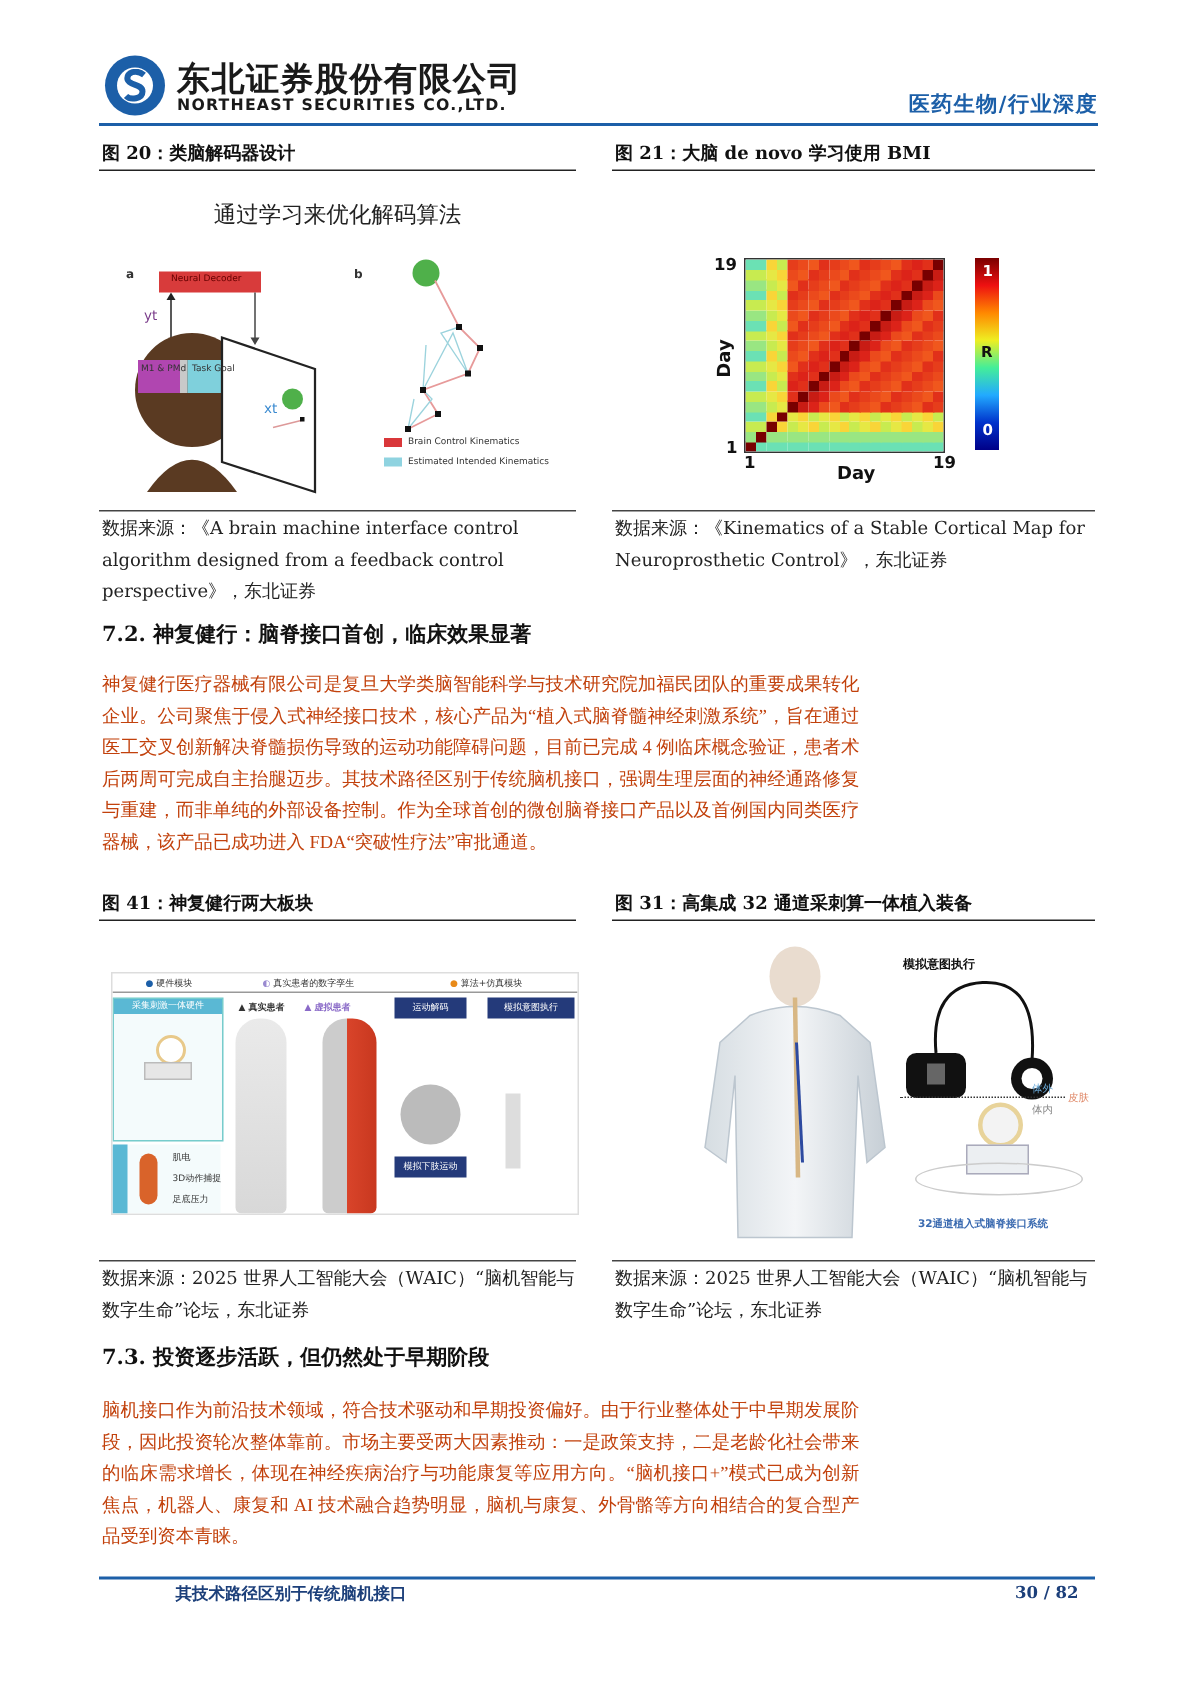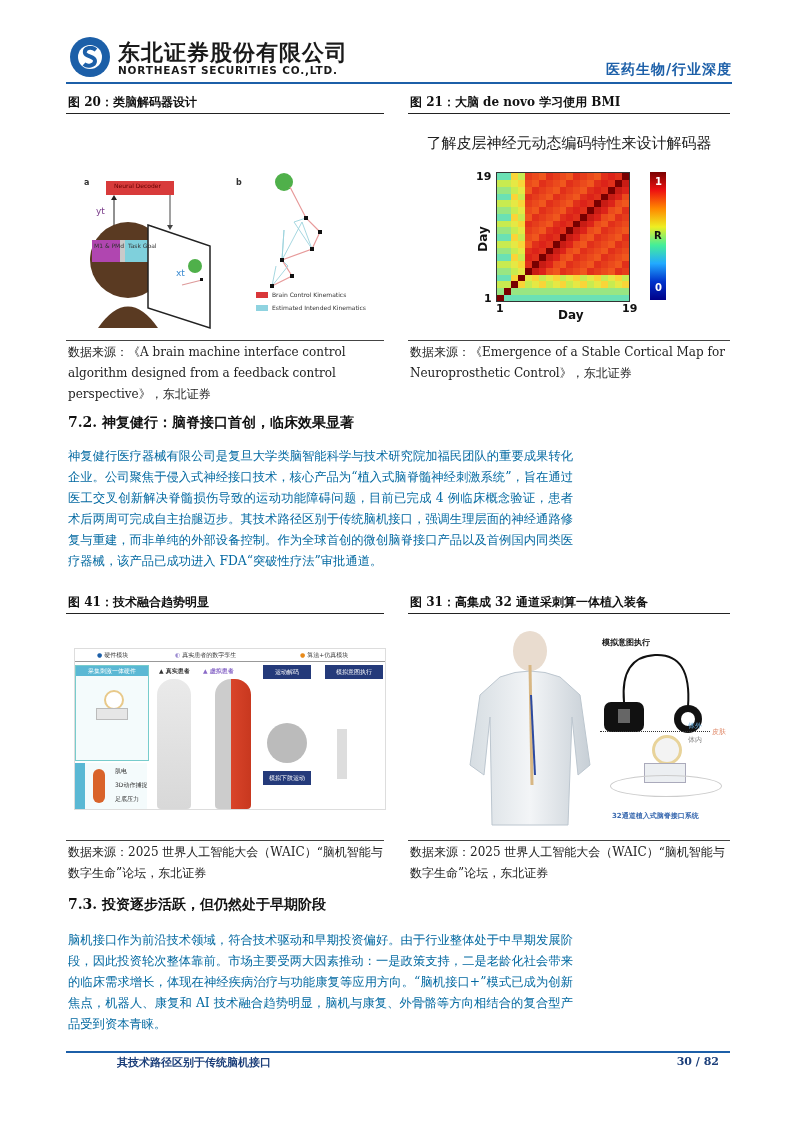--- a/index.html
+++ b/index.html
@@ -13,21 +13,21 @@
   .company-cn { left:118px; top:38px; font-family:"DejaVu Sans",sans-serif; font-weight:bold; font-size:22px; letter-spacing:1px; color:#1a1a1a; }
   .company-en { left:118px; top:64px; font-family:"DejaVu Sans",sans-serif; font-weight:bold; font-size:10.5px; letter-spacing:0.8px; color:#1a1a1a; }
   .header-line { left:66px; top:82px; width:666px; height:1.5px; background:#1c5fa8; }
   .report-cat { right:62px; top:61px; font-size:14px; font-weight:bold; color:#1c5fa8; letter-spacing:1px; }
   
   .fig-cap { font-size:12px; font-weight:bold; color:#111; }
   .fig-rule { height:1.2px; background:#222; }
   .src { font-size:12px; line-height:21px; color:#222; }
   .src-rule { height:1px; background:#444; }
   .section-h { font-size:14px; font-weight:bold; color:#111; }
-  .para { font-size:12.3px; line-height:21px; color:#0369a1; text-align:justify; }
+  .para { font-size:12.3px; line-height:21px; color:#c2410c; text-align:justify;font-family:Liberation Serif, serif; }
   .figbox { background:#fff; overflow:hidden; }
   .fig-title { font-family:"DejaVu Sans",sans-serif; font-size:15px; color:#222; text-align:center; }
   .footer-line { left:66px; top:1051px; width:664px; height:1.5px; background:#1c5fa8; }
   .footer-note { left:117px; top:1055px; font-size:11px; font-weight:bold; color:#1c3f7a; }
   .page-num { right:75px; top:1055px; font-size:11px; font-weight:bold; color:#1c3f7a; }
   .tiny { font-family:"DejaVu Sans",sans-serif; font-size:6px; color:#333; position:absolute; white-space:nowrap; }
   .heat-cell { position:absolute; }
 </style>
 </head>
 <body>
@@ -46,20 +46,21 @@
   <span>图 20：</span><span>类脑解码器设计</span>
 </div>
 <div class="abs fig-rule" style="left:66px;top:113px;width:318px;"></div>
 
 <div class="abs fig-cap" style="left:410px;top:94px;">
   <span>图 21：</span><span>大脑 de novo 学习使用 BMI</span>
 </div>
 <div class="abs fig-rule" style="left:408px;top:113px;width:322px;"></div>
 
 <div class="abs figbox" style="left:66px;top:120px;width:318px;height:218px;">
+  <div class="fig-title" style="position:absolute;left:0;top:14px;width:100%;">通过学习来优化解码算法</div>
   <div class="tiny" style="left:18px;top:58px;font-weight:bold;font-size:8px;">a</div>
   <div class="tiny" style="left:170px;top:58px;font-weight:bold;font-size:8px;">b</div>
   <svg style="position:absolute;left:0;top:50px;" width="318" height="160">
 
     <rect x="40" y="11" width="68" height="14" fill="#d83b3b"></rect>
     <line x1="48" y1="60" x2="48" y2="27" stroke="#222" stroke-width="1"></line>
     <polygon points="45,30 51,30 48,25" fill="#222"></polygon>
     <line x1="104" y1="25" x2="104" y2="57" stroke="#444" stroke-width="1"></line>
     <polygon points="101,55 107,55 104,60" fill="#444"></polygon>
 
@@ -92,21 +93,20 @@
   <div class="tiny" style="left:48px;top:62px;color:#600;">Neural Decoder</div>
   <div class="tiny" style="left:30px;top:86px;color:#7a3c8a;font-size:9px;">yt</div>
   <div class="tiny" style="left:28px;top:122px;">M1 &amp; PMd</div>
   <div class="tiny" style="left:62px;top:122px;">Task Goal</div>
   <div class="tiny" style="left:110px;top:148px;color:#3a8ad0;font-size:9px;">xt</div>
   <div class="tiny" style="left:206px;top:171px;">Brain Control Kinematics</div>
   <div class="tiny" style="left:206px;top:184px;">Estimated Intended Kinematics</div>
 </div>
 
 <div class="abs figbox" style="left:408px;top:120px;width:322px;height:218px;">
-  <div class="fig-title" style="position:absolute;left:0;top:14px;width:100%;">了解皮层神经元动态编码特性来设计解码器</div>
   <div id="heatmap" style="position:absolute;left:88px;top:52px;width:132px;height:128px;border:1px solid #333;overflow:hidden;">
       <div class="heat-cell" style="left: 0px; top: 121.263px; width: 7.44737px; height: 7.23684px; background: rgb(120, 0, 0);"></div>
       <div class="heat-cell" style="left: 6.94737px; top: 121.263px; width: 7.44737px; height: 7.23684px; background: rgb(107, 225, 180);"></div>
       <div class="heat-cell" style="left: 13.8947px; top: 121.263px; width: 7.44737px; height: 7.23684px; background: rgb(107, 225, 180);"></div>
       <div class="heat-cell" style="left: 20.8421px; top: 121.263px; width: 7.44737px; height: 7.23684px; background: rgb(107, 225, 180);"></div>
       <div class="heat-cell" style="left: 27.7895px; top: 121.263px; width: 7.44737px; height: 7.23684px; background: rgb(107, 225, 180);"></div>
       <div class="heat-cell" style="left: 34.7368px; top: 121.263px; width: 7.44737px; height: 7.23684px; background: rgb(107, 225, 180);"></div>
       <div class="heat-cell" style="left: 41.6842px; top: 121.263px; width: 7.44737px; height: 7.23684px; background: rgb(107, 225, 180);"></div>
       <div class="heat-cell" style="left: 48.6316px; top: 121.263px; width: 7.44737px; height: 7.23684px; background: rgb(107, 225, 180);"></div>
       <div class="heat-cell" style="left: 55.5789px; top: 121.263px; width: 7.44737px; height: 7.23684px; background: rgb(107, 225, 180);"></div>
@@ -471,27 +471,27 @@
   <div class="tiny" style="left:62px;top:112px;font-size:12px;font-weight:bold;color:#111;transform:rotate(-90deg);">Day</div>
   <div style="position:absolute;left:242px;top:52px;width:16px;height:128px;background:linear-gradient(to bottom,#7a0000,#e11,#f80,#ee2,#4e9,#2af,#03c,#008);"></div>
   <div class="tiny" style="left:247px;top:56px;color:#fff;font-size:10px;font-weight:bold;">1</div>
   <div class="tiny" style="left:246px;top:110px;color:#111;font-size:10px;font-weight:bold;">R</div>
   <div class="tiny" style="left:247px;top:162px;color:#fff;font-size:10px;font-weight:bold;">0</div>
 </div>
 
 <div class="abs src-rule" style="left:66px;top:340px;width:318px;"></div>
 <div class="abs src" style="left:68px;top:342px;width:318px;">数据来源：《A brain machine interface control algorithm designed from a feedback control perspective》，东北证券</div>
 <div class="abs src-rule" style="left:408px;top:340px;width:322px;"></div>
-<div class="abs src" style="left:410px;top:342px;width:318px;">数据来源：《Emergence of a Stable Cortical Map for Neuroprosthetic Control》，东北证券</div>
+<div class="abs src" style="left:410px;top:342px;width:318px;">数据来源：《Kinematics of a Stable Cortical Map for Neuroprosthetic Control》，东北证券</div>
 
 <div class="abs section-h" style="left:68px;top:414px;">7.2.  神复健行：脑脊接口首创，临床效果显著</div>
 <div class="abs para" style="left:68px;top:446px;width:505px;">神复健行医疗器械有限公司是复旦大学类脑智能科学与技术研究院加福民团队的重要成果转化企业。公司聚焦于侵入式神经接口技术，核心产品为“植入式脑脊髓神经刺激系统”，旨在通过医工交叉创新解决脊髓损伤导致的运动功能障碍问题，目前已完成 4 例临床概念验证，患者术后两周可完成自主抬腿迈步。其技术路径区别于传统脑机接口，强调生理层面的神经通路修复与重建，而非单纯的外部设备控制。作为全球首创的微创脑脊接口产品以及首例国内同类医疗器械，该产品已成功进入 FDA“突破性疗法”审批通道。</div>
 
 <div class="abs fig-cap" style="left:68px;top:594px;">
-  <span>图 41：</span><span>技术融合趋势明显</span>
+  <span>图 41：</span><span>神复健行两大板块</span>
 </div>
 <div class="abs fig-rule" style="left:66px;top:613px;width:318px;"></div>
 <div class="abs fig-cap" style="left:410px;top:594px;">
   <span>图 31：</span><span>高集成 32 通道采刺算一体植入装备</span>
 </div>
 <div class="abs fig-rule" style="left:408px;top:613px;width:322px;"></div>
 
 <div class="abs figbox" style="left:74px;top:648px;width:310px;height:160px;border:1px solid #ddd;">
   <div style="position:absolute;left:0;top:0;width:310px;height:12px;border-bottom:1px solid #999;">
     <span class="tiny" style="left:22px;top:2px;"><span style="color:#1c5fa8;">●</span> <span>硬件模块</span></span>

